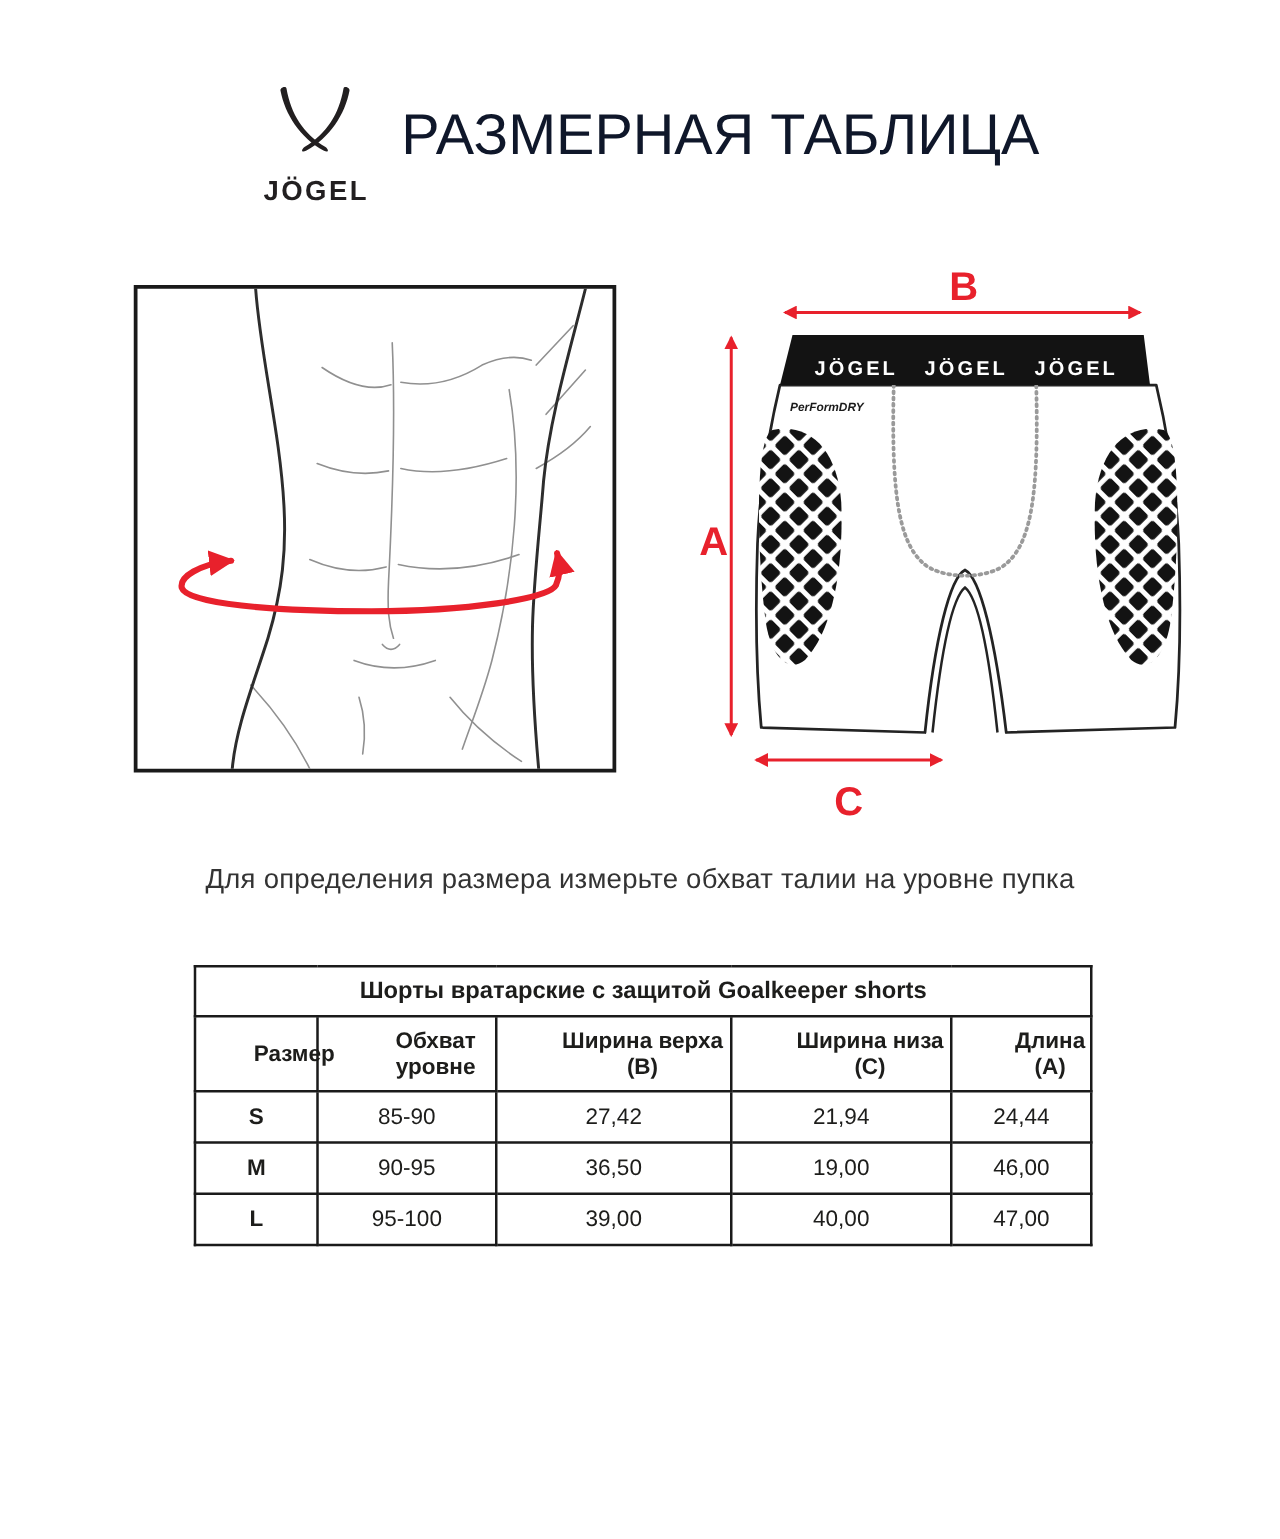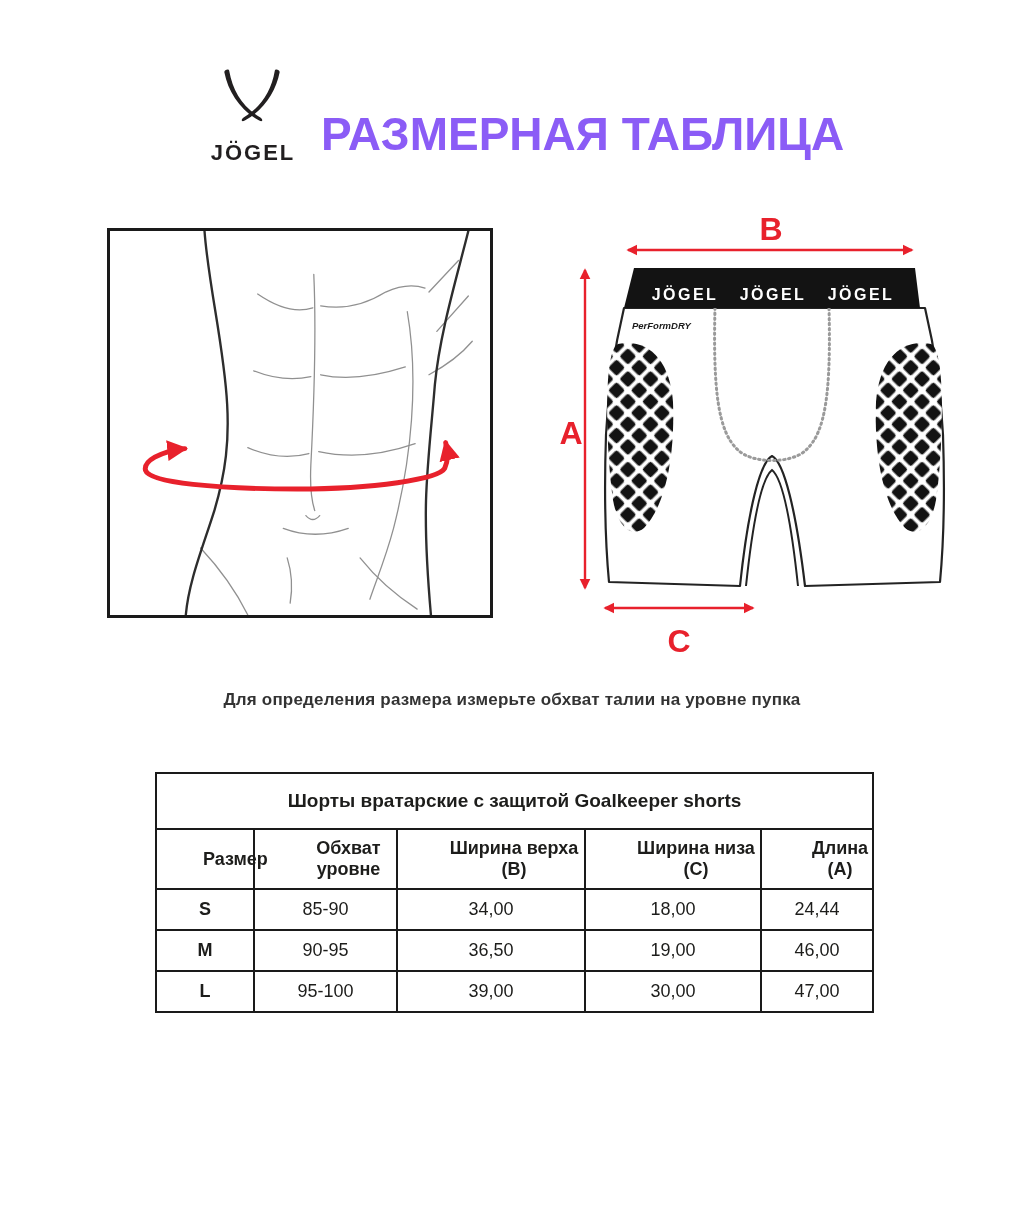--- a/index.html
+++ b/index.html
@@ -11,50 +11,50 @@
   }
   
   .logo { position:absolute; left:198px; top:58px; width:110px; height:105px; }
   .logo-mark { position:absolute; left:24px; top:0; width:60px; height:80px; }
   .logo-word {
     position:absolute; left:0; top:82px; width:110px;
     text-align:center; font-size:22px; font-weight:bold;
     letter-spacing:2px; color:#221f20;
   }
   .page-title {
-    position:absolute; left:321px; top:107px;
-    font-size:46px; font-weight:bold; letter-spacing:0px;
-    color:#8b5cf6; white-space:nowrap;
+    position:absolute; left:321px; top:80px;
+    font-size:46px; font-weight:normal; letter-spacing:0px;
+    color:#0f172a; white-space:nowrap;
   }
   
   .torso-panel {
     position:absolute; left:107px; top:228px; width:386px; height:390px;
     border:3px solid #1a1a1a; background:#fff;
   }
   .torso-panel svg { display:block; width:100%; height:100%; }
   
   .shorts-panel { position:absolute; left:560px; top:210px; width:400px; height:445px; }
   .shorts-panel svg { display:block; width:100%; height:100%; }
   
   .instruction {
     position:absolute; left:0; top:690px; width:1024px;
-    text-align:center; font-size:17px; font-weight:bold;
+    text-align:center; font-size:22px; font-weight:normal;
     color:#333333; letter-spacing:0.2px;
   }
   
   .size-table-wrap { position:absolute; left:155px; top:772px; width:717px; }
   table.size-table {
     width:717px; border-collapse:collapse; table-layout:fixed;
     border:2px solid #1a1a1a;
   }
   table.size-table th, table.size-table td {
     border:2px solid #1a1a1a; text-align:center; vertical-align:middle;
     color:#1d1d1b; padding:0;
   }
-  tr.t-title th { height:56px; font-size:19px; font-weight:bold; }
+  tr.t-title th { height:40px; font-size:19px; font-weight:bold; }
   tr.t-head th { height:60px; font-size:18px; font-weight:bold; line-height:1.15;padding-left:46px; }
   tr.t-row td { height:41px; font-size:18px; font-weight:normal; }
   tr.t-row td.size-cell { font-weight:bold; }
 </style>
 </head>
 <body>
 
 <div class="canvas">
 
   <div class="logo">
@@ -163,35 +163,35 @@
         <tr class="t-head">
           <th>Размер</th>
           <th>Обхват уровне</th>
           <th>Ширина верха (B)</th>
           <th>Ширина низа (C)</th>
           <th>Длина (A)</th>
         </tr>
         <tr class="t-row">
           <td class="size-cell">S</td>
           <td>85-90</td>
-          <td>34,00</td>
-          <td>18,00</td>
+          <td>27,42</td>
+          <td>21,94</td>
           <td>24,44</td>
         </tr>
         <tr class="t-row">
           <td class="size-cell">M</td>
           <td>90-95</td>
           <td>36,50</td>
           <td>19,00</td>
           <td>46,00</td>
         </tr>
         <tr class="t-row">
           <td class="size-cell">L</td>
           <td>95-100</td>
           <td>39,00</td>
-          <td>30,00</td>
+          <td>40,00</td>
           <td>47,00</td>
         </tr>
       </tbody>
     </table>
   </div>
 
 </div>
 
 </body></html>

